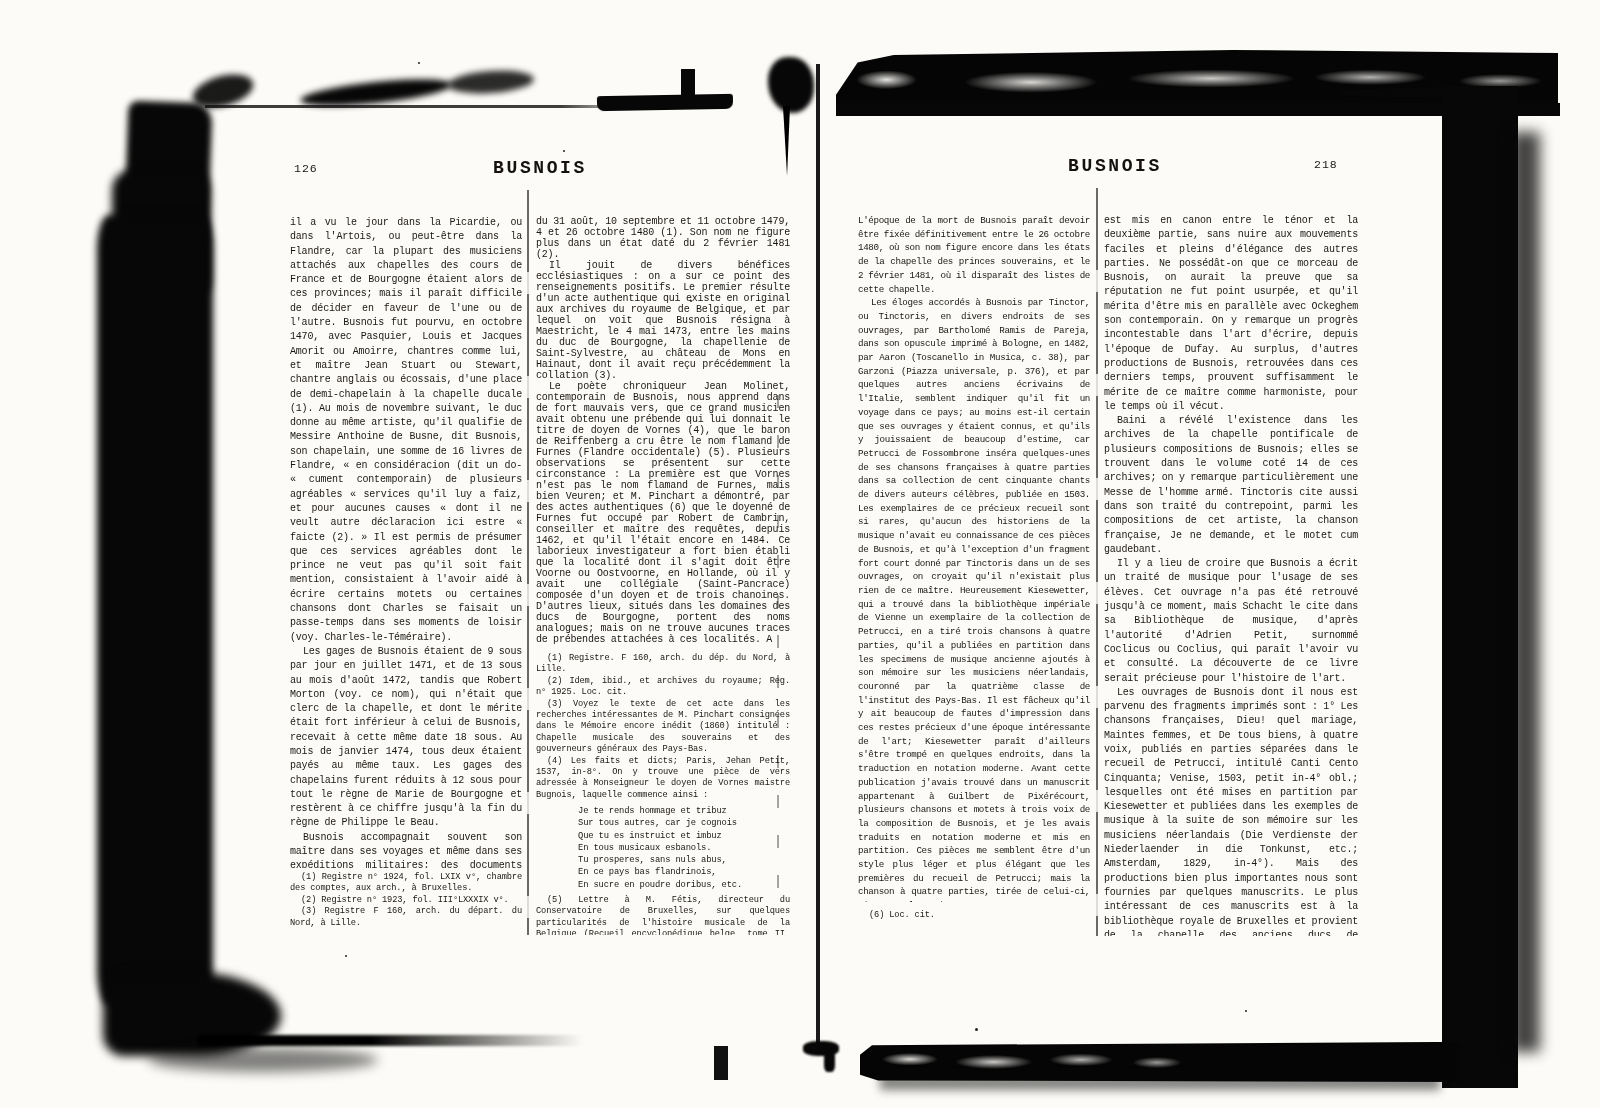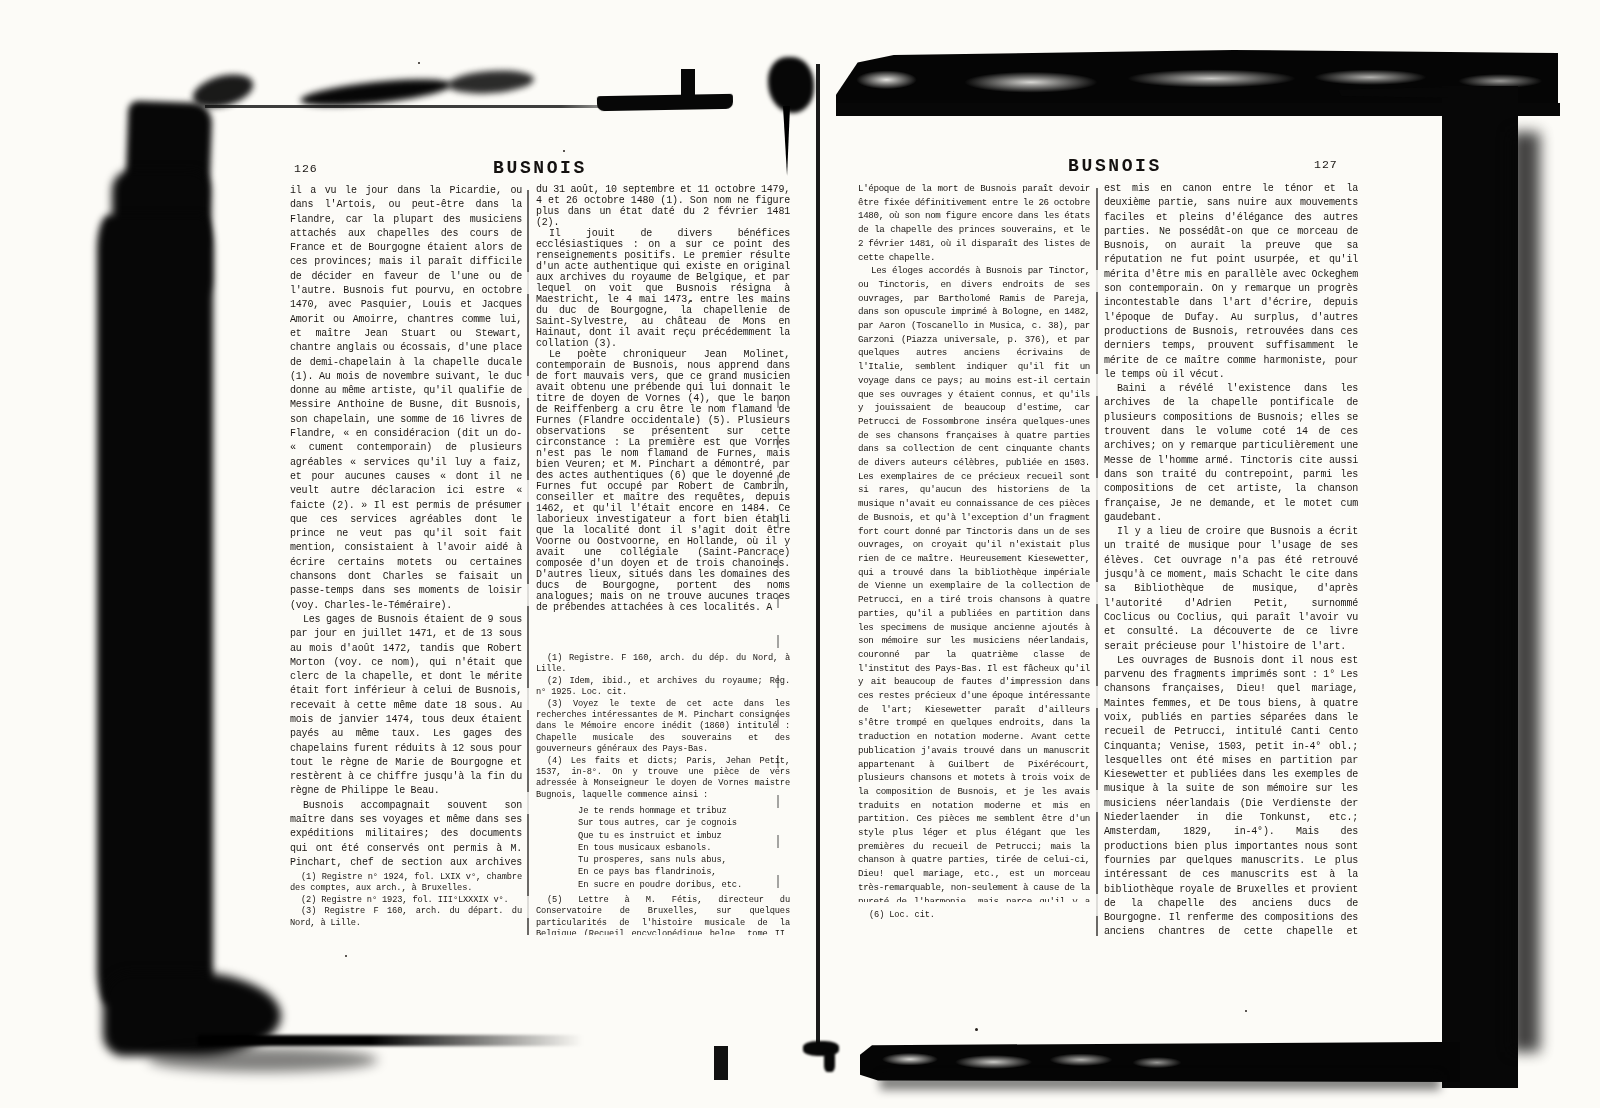--- a/index.html
+++ b/index.html
@@ -7,21 +7,21 @@
           font-family:Liberation Mono, monospace;color:#1b1713;}
   
   .pgnum{position:absolute;font-size:11.5px;letter-spacing:1px;color:#191512;}
   .running{position:absolute;width:400px;text-align:center;font-size:18px;font-weight:700;
            letter-spacing:2.6px;color:#141110;}
   .col{position:absolute;overflow:hidden;text-align:justify;font-size:10px;line-height:14.3px;
        letter-spacing:-0.2px;word-spacing:-0.3px;}
   .col.tight{font-size:9.2px;line-height:13.7px;letter-spacing:-0.35px;}
   .col.lh135{line-height:11px;}
   .para{margin:0;text-indent:13px;}
-  .para:first-child{text-indent:0;}
+  .para:first-child{text-indent:0;margin-top:32px;}
   .fnotes{position:absolute;overflow:hidden;text-align:justify;font-size:8.7px;line-height:11.4px;
           letter-spacing:-0.15px;}
   .fnote{margin:0;text-indent:11px;}
   .verse-line{margin:0 0 0 42px;text-indent:0;font-size:8.8px;line-height:12.2px;}
   .divider{position:absolute;width:1.5px;opacity:.75;
            background:repeating-linear-gradient(to bottom,rgba(25,22,20,.85) 0 82px,rgba(25,22,20,.18) 82px 104px);}
   
   .art{position:absolute;background:#070707;}
   .a-lb-top{left:126px;top:102px;width:84px;height:145px;filter:blur(3px);transform:rotate(2deg);
             border-radius:10px 20px 6px 12px;}
@@ -152,21 +152,21 @@
         </div>
       <div>
           <div class="fnote">(5) Lettre à M. Fétis, directeur du Conservatoire de Bruxelles, sur quelques particularités de l'histoire musicale de la Belgique (Recueil encyclopédique belge, tome II, octobre 1833, p. 60).</div>
           <div class="fnote">(6) Voyez l'ouvrage de M. Pinchart cité précédemment, dans les Mémoires de l'Académie royale des sciences, des lettres et des beaux-arts de Belgique.</div>
         </div>
     </div>
   </div>
 
   <div>
     <span class="running" style="left:915px;top:156px;">BUSNOIS</span>
-    <span class="pgnum" style="left:1314px;top:158px;">127</span>
+    <span class="pgnum" style="left:1314px;top:158px;">218</span>
 
     <div class="col tight" style="left:858px;top:182px;width:232px;height:720px;">
         <div class="para">L'époque de la mort de Busnois paraît devoir être fixée définitivement entre le 26 octobre 1480, où son nom figure encore dans les états de la chapelle des princes souverains, et le 2 février 1481, où il disparaît des listes de cette chapelle.</div>
         <div class="para">Les éloges accordés à Busnois par Tinctor, ou Tinctoris, en divers endroits de ses ouvrages, par Bartholomé Ramis de Pareja, dans son opuscule imprimé à Bologne, en 1482, par Aaron (Toscanello in Musica, c. 38), par Garzoni (Piazza universale, p. 376), et par quelques autres anciens écrivains de l'Italie, semblent indiquer qu'il fit un voyage dans ce pays; au moins est-il certain que ses ouvrages y étaient connus, et qu'ils y jouissaient de beaucoup d'estime, car Petrucci de Fossombrone inséra quelques-unes de ses chansons françaises à quatre parties dans sa collection de cent cinquante chants de divers auteurs célèbres, publiée en 1503. Les exemplaires de ce précieux recueil sont si rares, qu'aucun des historiens de la musique n'avait eu connaissance de ces pièces de Busnois, et qu'à l'exception d'un fragment fort court donné par Tinctoris dans un de ses ouvrages, on croyait qu'il n'existait plus rien de ce maître. Heureusement Kiesewetter, qui a trouvé dans la bibliothèque impériale de Vienne un exemplaire de la collection de Petrucci, en a tiré trois chansons à quatre parties, qu'il a publiées en partition dans les specimens de musique ancienne ajoutés à son mémoire sur les musiciens néerlandais, couronné par la quatrième classe de l'institut des Pays-Bas. Il est fâcheux qu'il y ait beaucoup de fautes d'impression dans ces restes précieux d'une époque intéressante de l'art; Kiesewetter paraît d'ailleurs s'être trompé en quelques endroits, dans la traduction en notation moderne. Avant cette publication j'avais trouvé dans un manuscrit appartenant à Guilbert de Pixérécourt, plusieurs chansons et motets à trois voix de la composition de Busnois, et je les avais traduits en notation moderne et mis en partition. Ces pièces me semblent être d'un style plus léger et plus élégant que les premières du recueil de Petrucci; mais la chanson à quatre parties, tirée de celui-ci, Dieu! quel mariage, etc., est un morceau très-remarquable, non-seulement à cause de la pureté de l'harmonie, mais parce qu'il y a une grande habileté dans la manière dont le sujet</div>
       </div>
 
     <div class="fnotes" style="left:858px;top:910px;width:232px;height:18px;">
         <div class="fnote">(6) Loc. cit.</div>
       </div>
 

